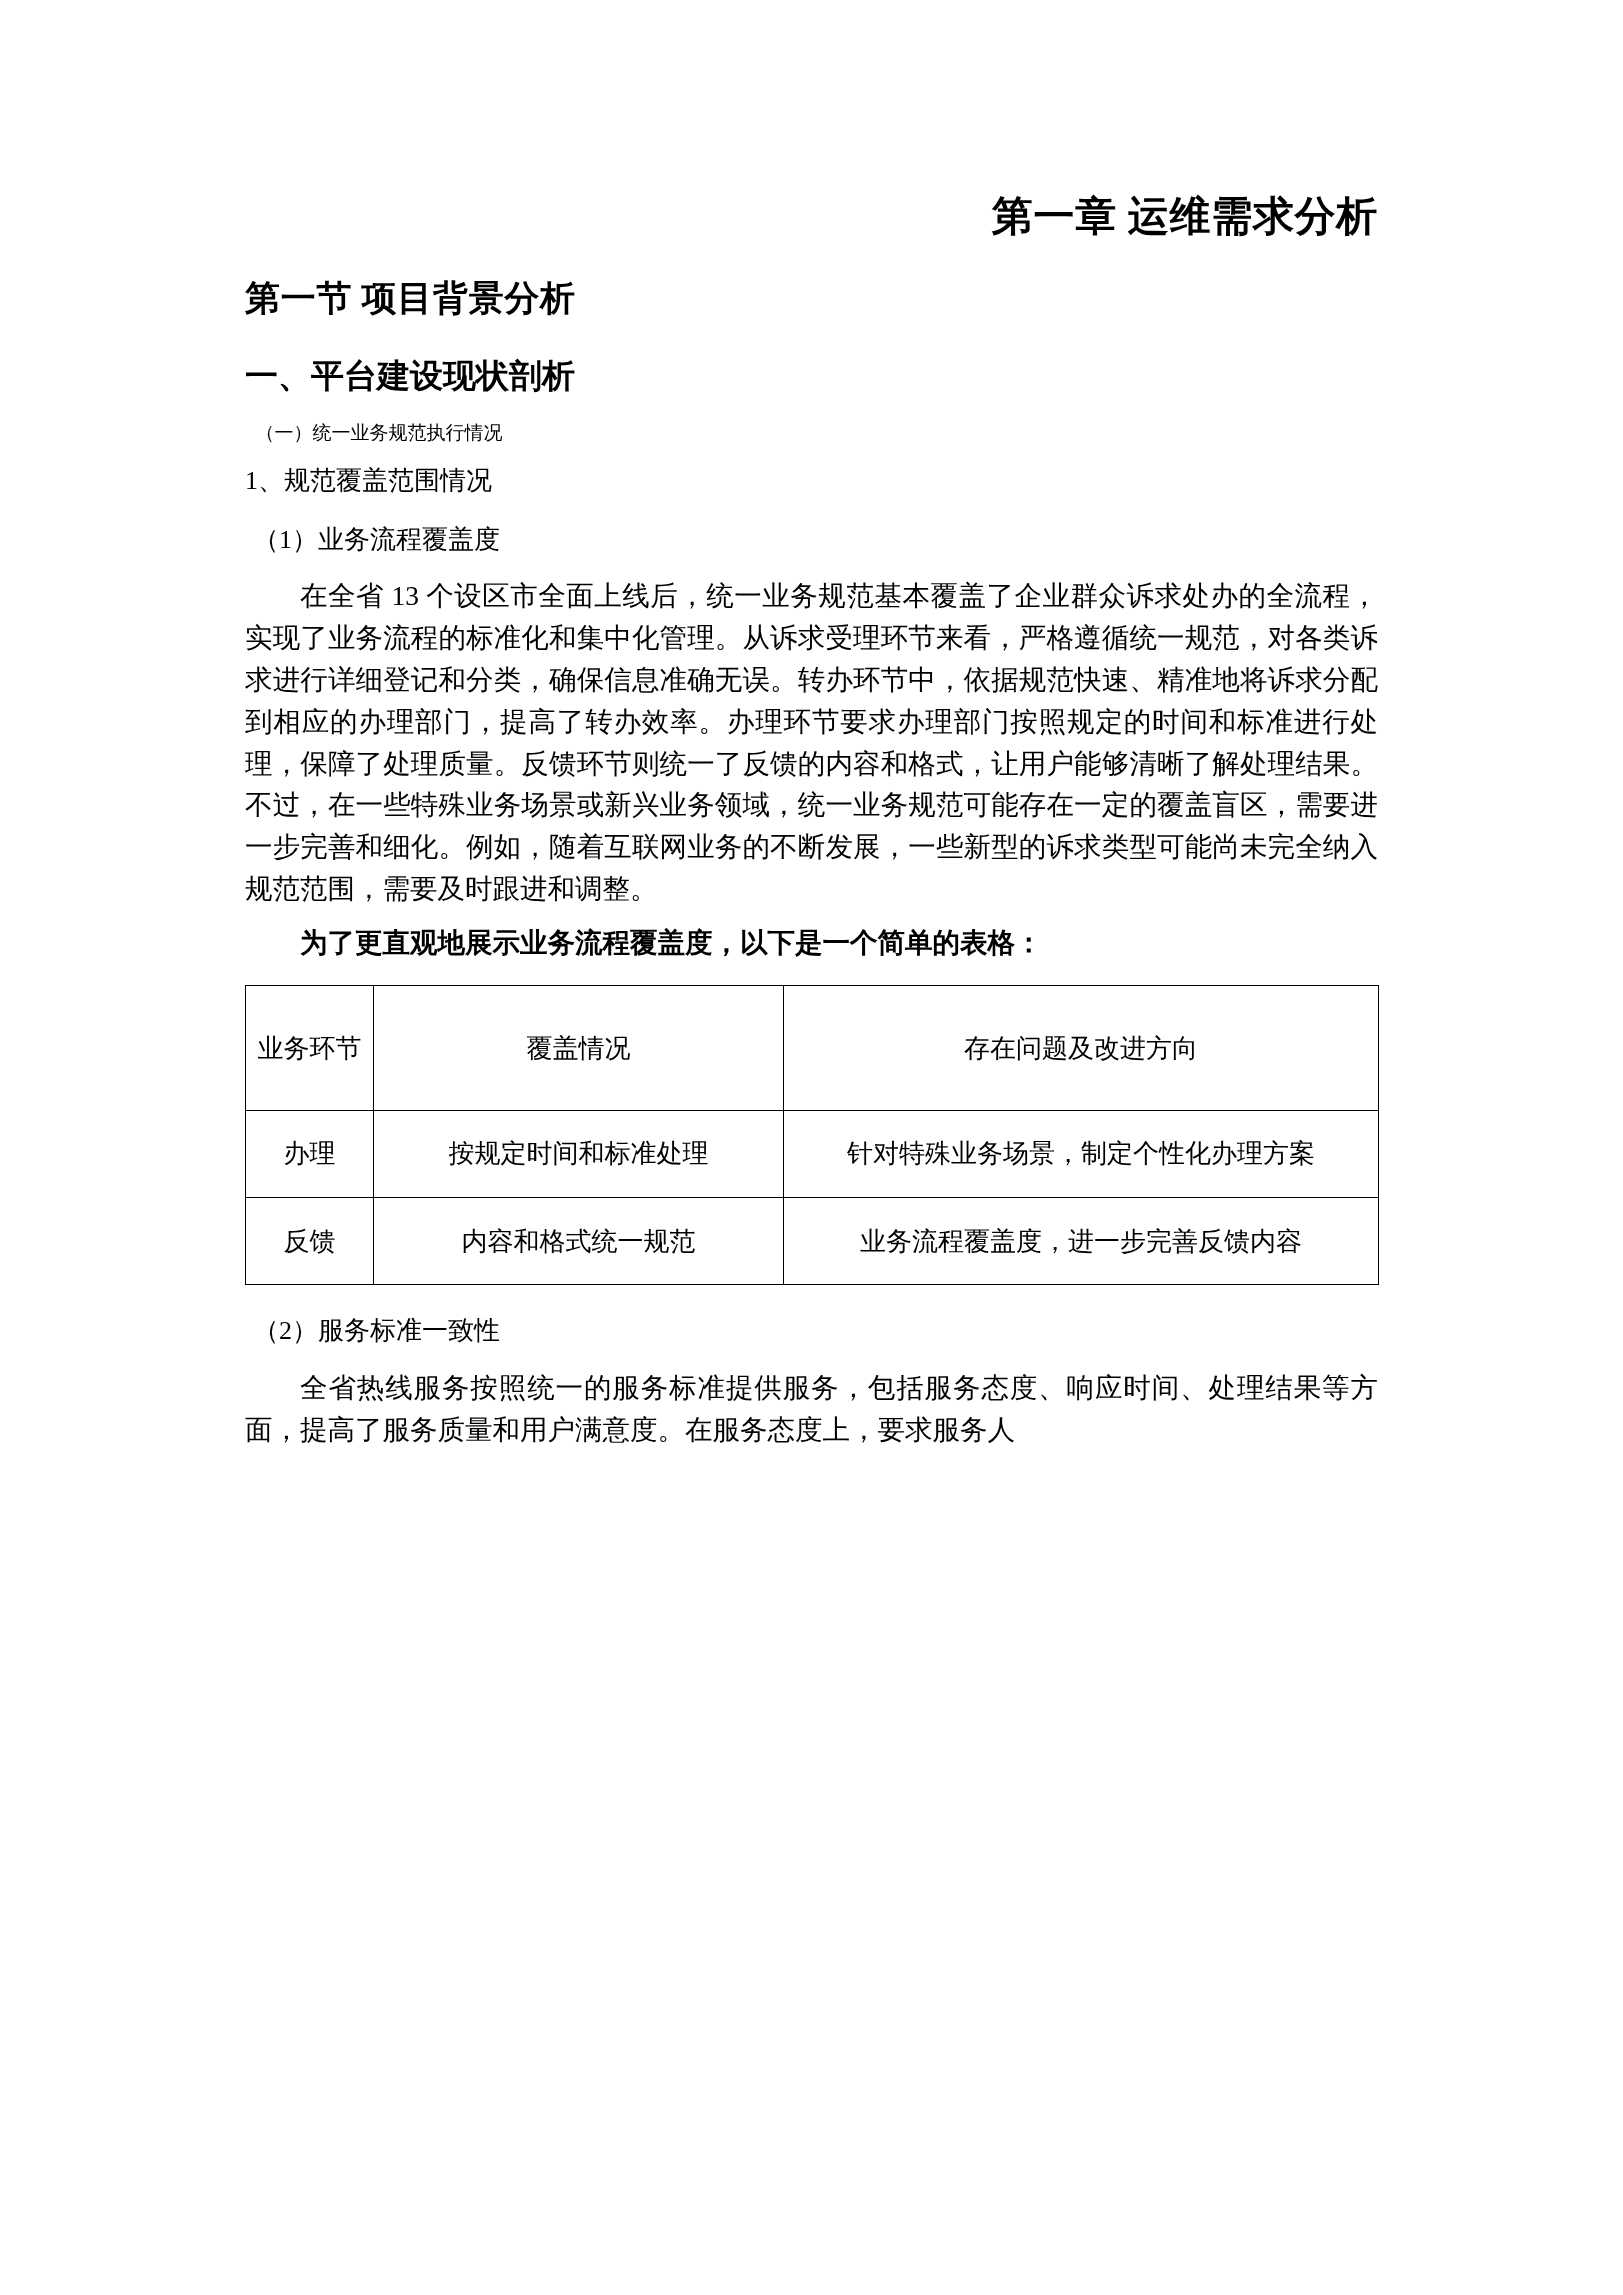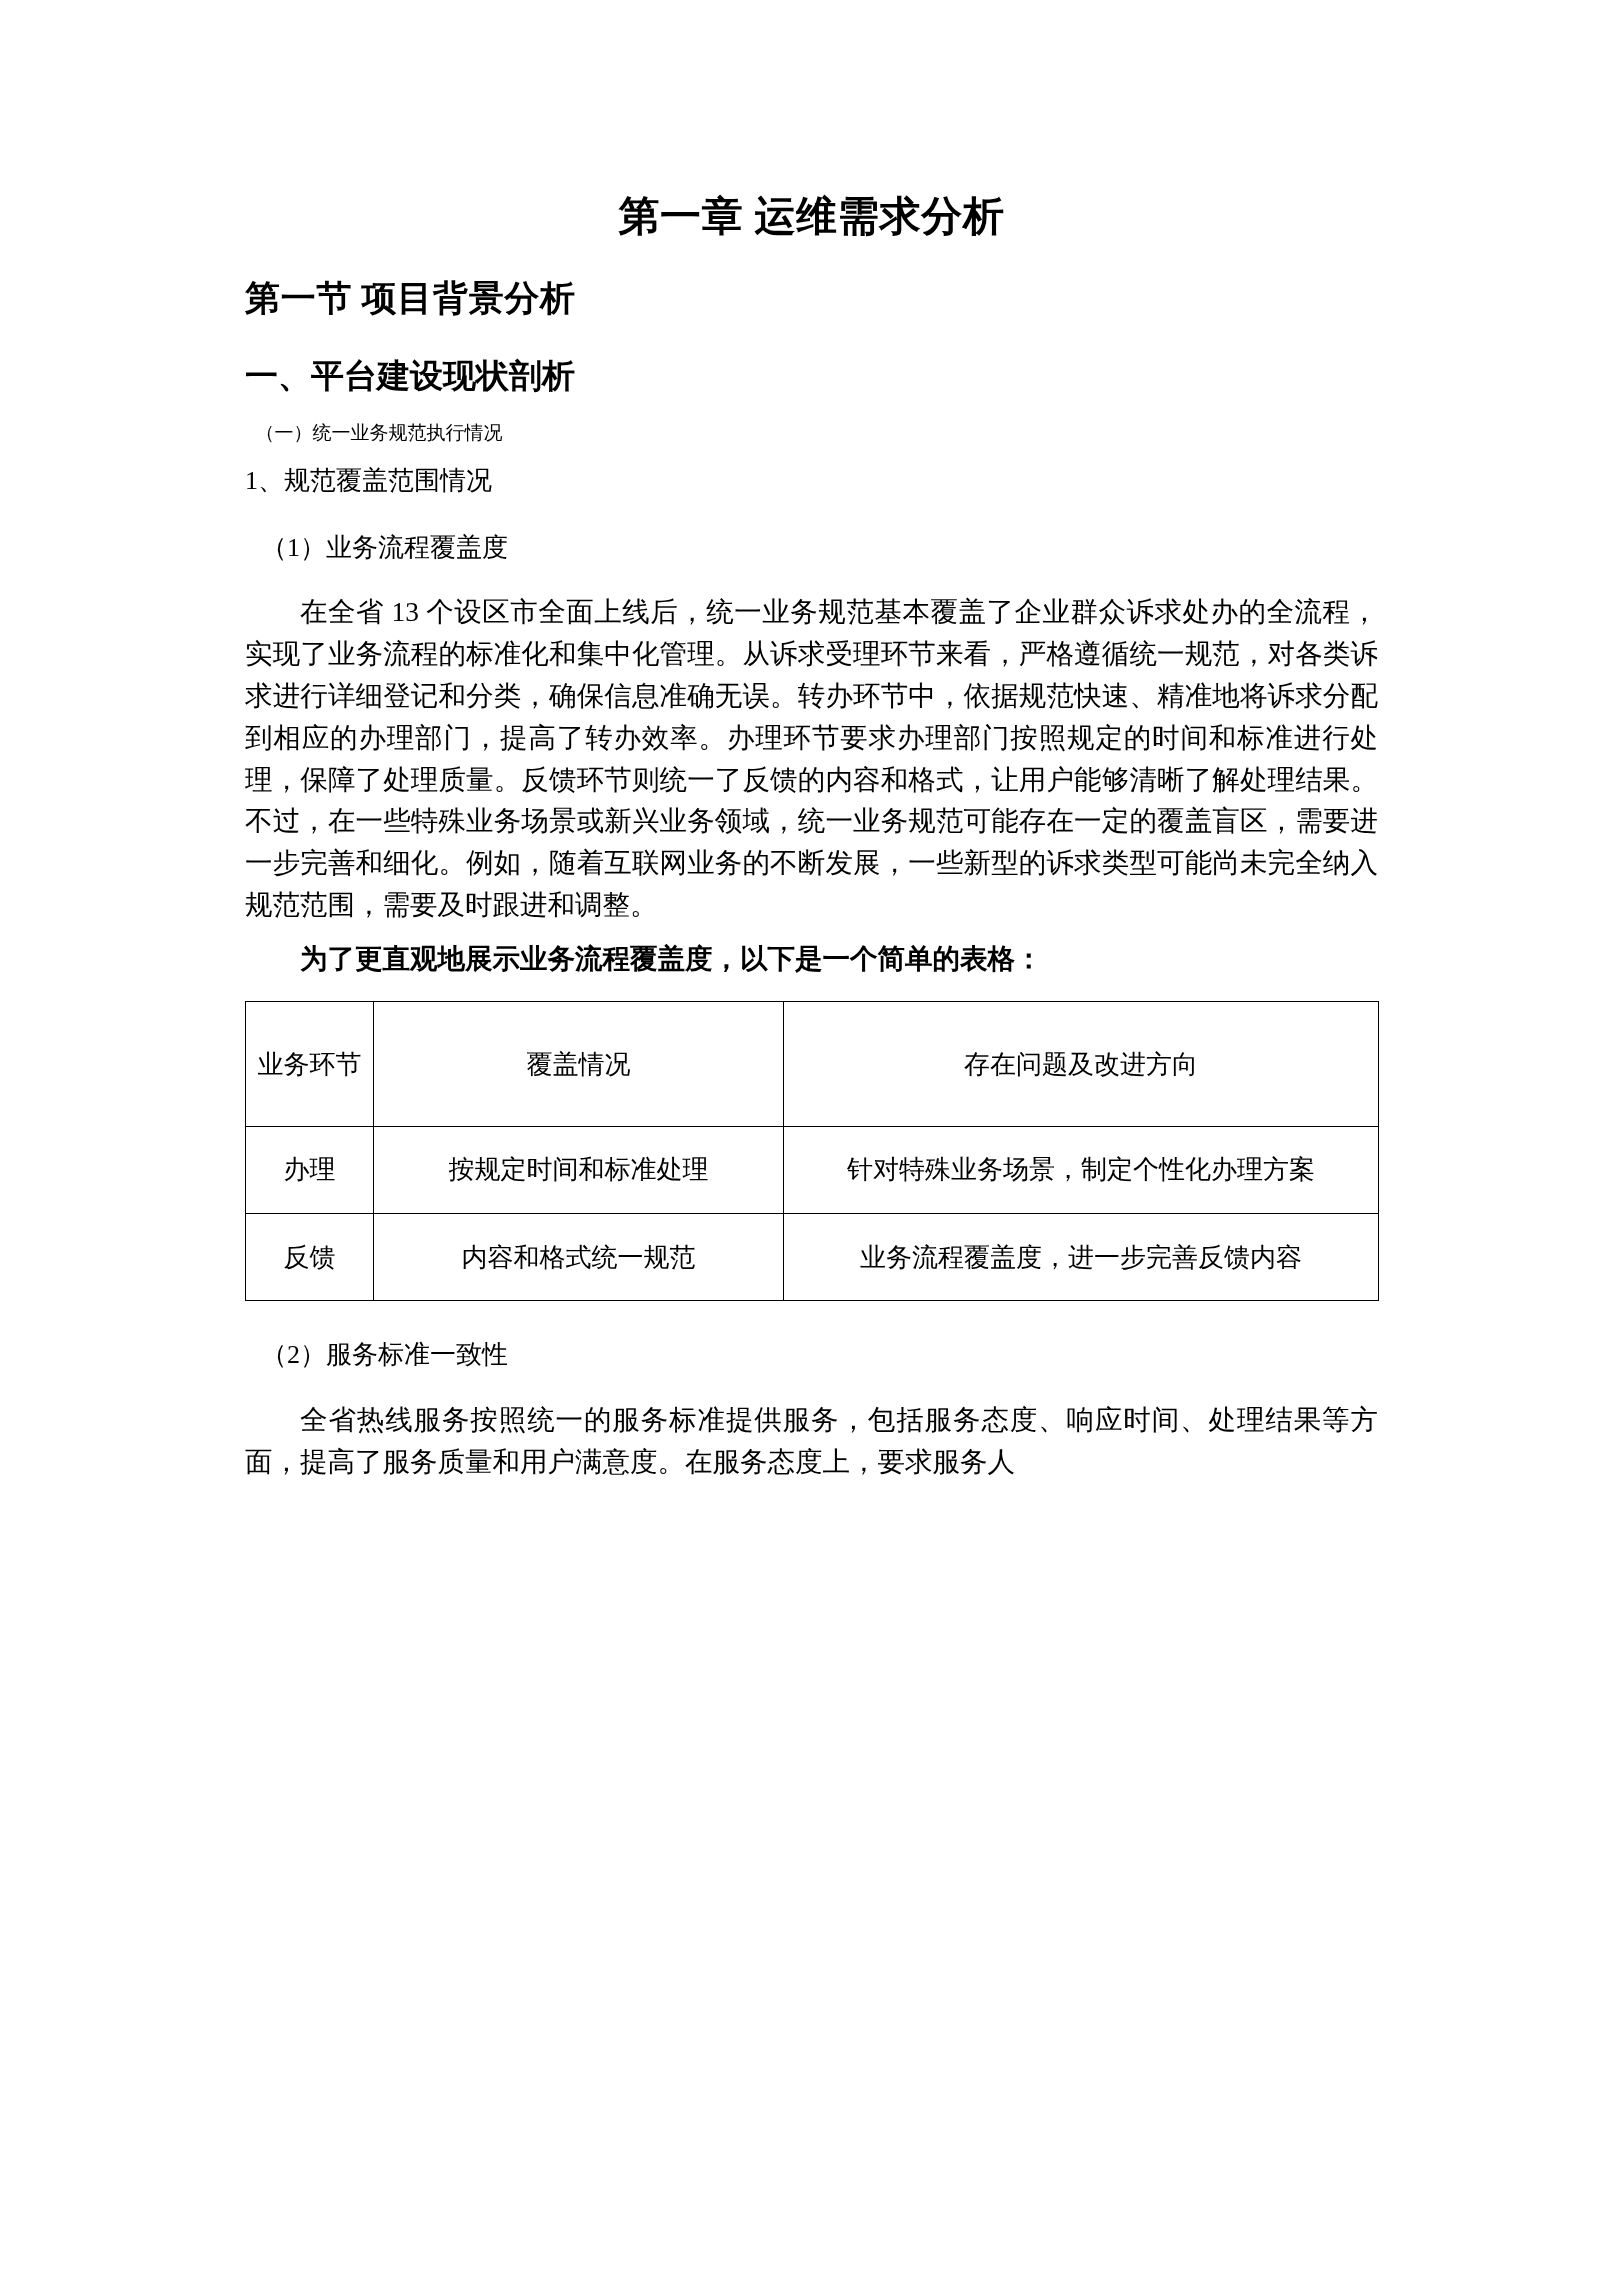--- a/index.html
+++ b/index.html
@@ -31,21 +31,21 @@
   }
 
   
   .h-chapter {
     font-size: 41px;
     font-weight: bold;
     line-height: 1.0;
     letter-spacing: 0.7px;
     margin: 0;
     padding-top: 196px;
-    text-align: center;
+    text-align: right;
   }
   .h-section {
     font-size: 35px;
     font-weight: bold;
     line-height: 1.0;
     letter-spacing: 0.7px;
     margin: 0;
     padding-top: 44px;
   }
   .h-sub1 {
@@ -65,21 +65,21 @@
   }
   .h-sub3 {
     font-size: 26px;
     line-height: 1.0;
     margin: 0;
     padding-top: 26px;
   }
   .h-sub4 {
     font-size: 26px;
     line-height: 1.0;
-    margin: 16px;
+    margin: 8px;
     padding-top: 25px;
   }
 
   
   .para {
     font-size: 27.5px;
     line-height: 1.52;
     margin: 0;
     padding-top: 14.4px;
     text-align: justify;

